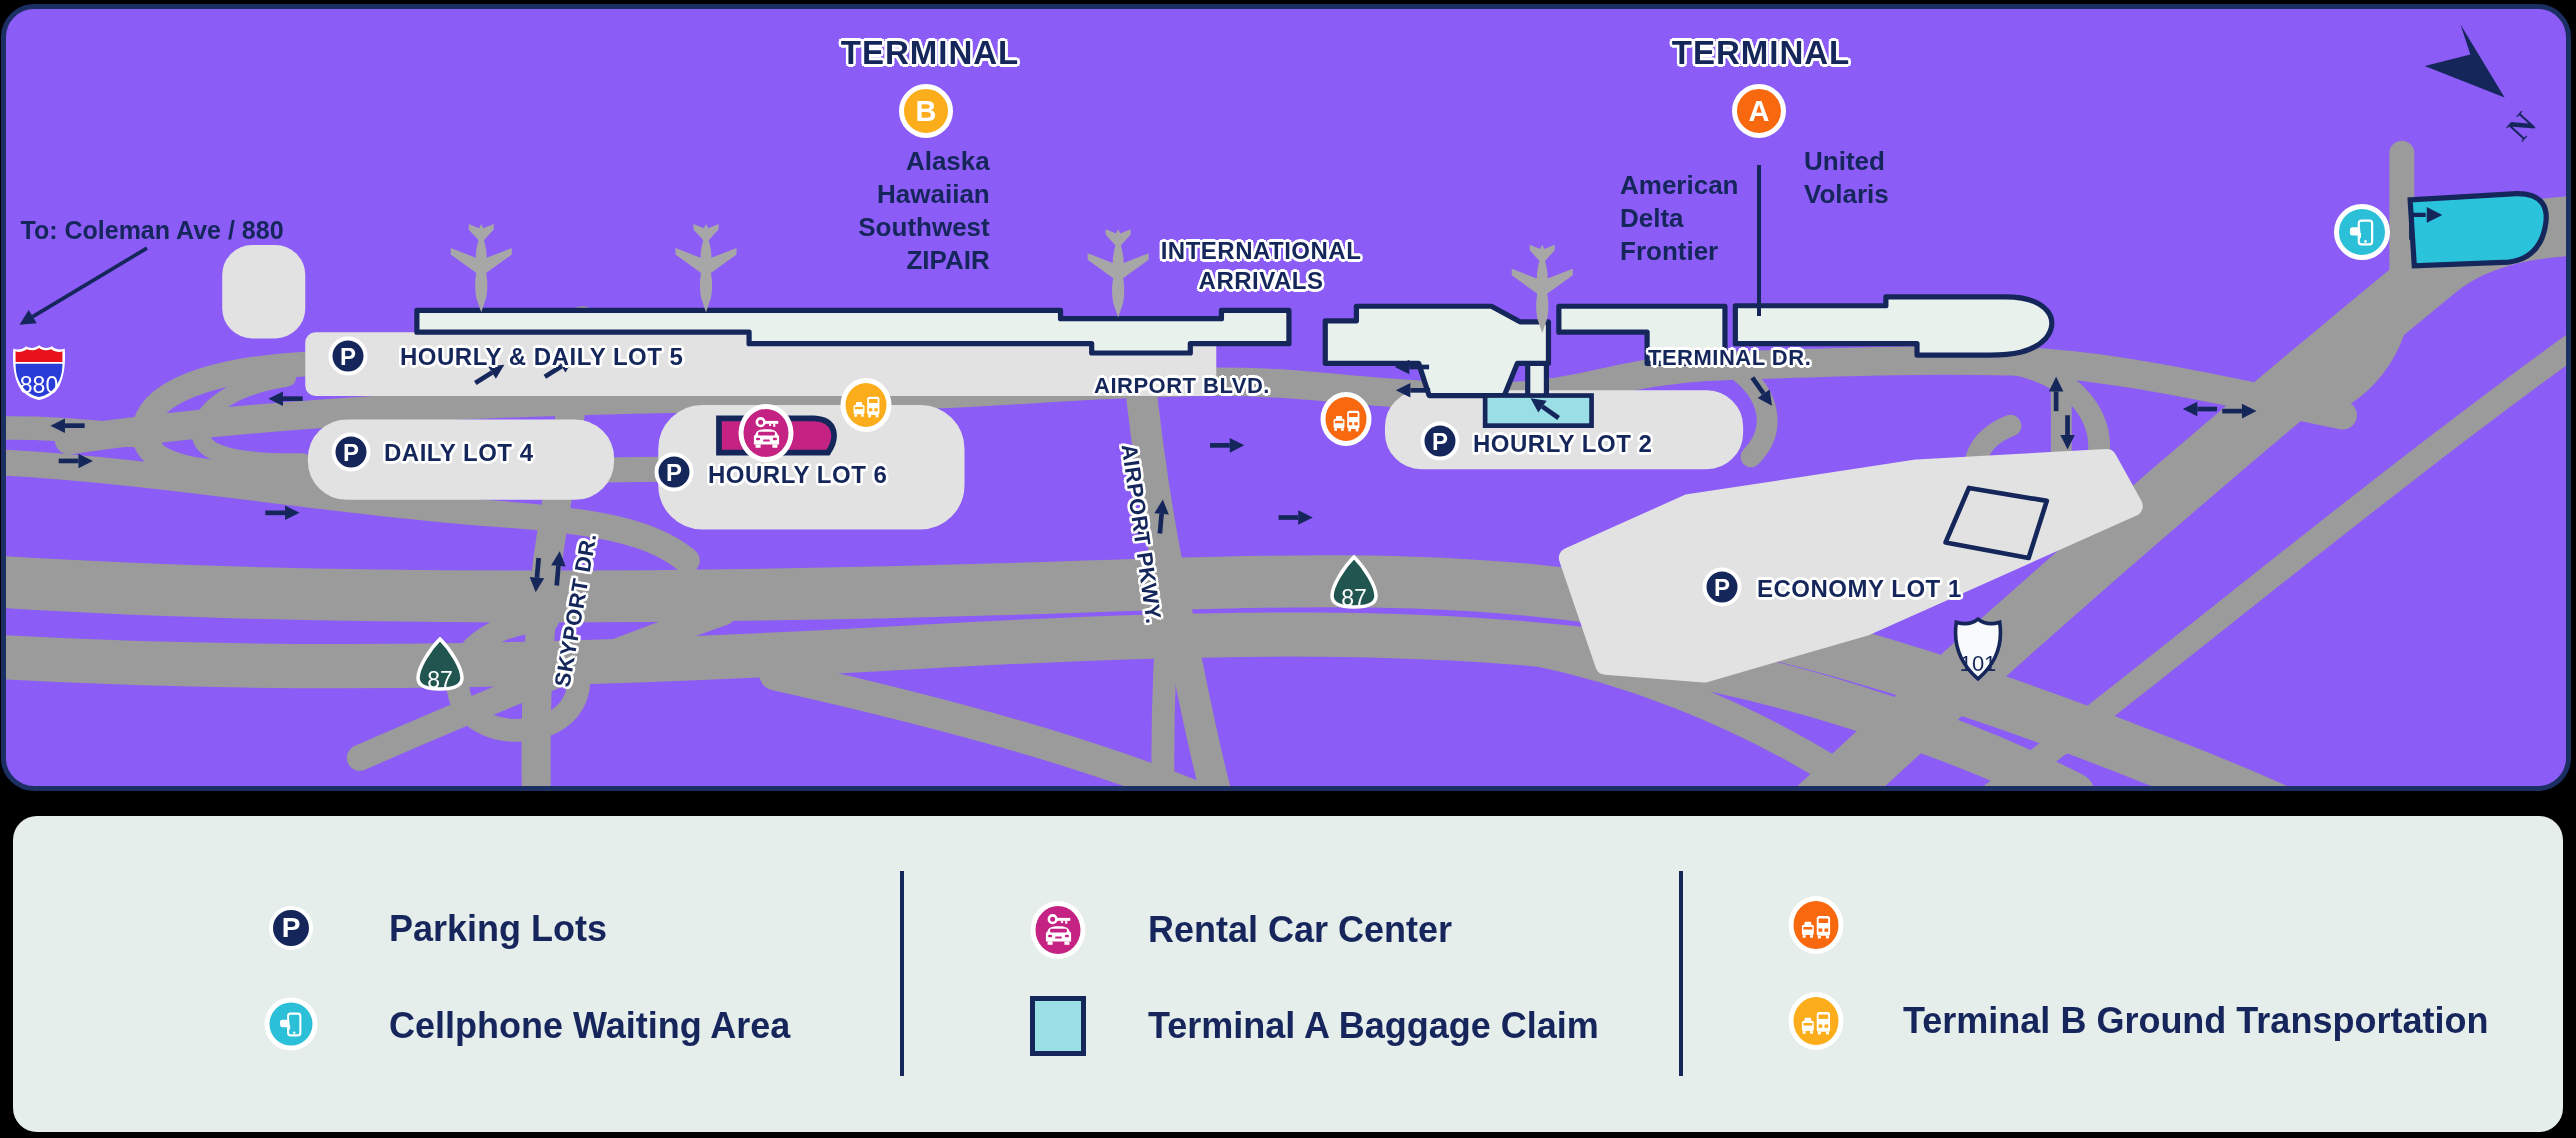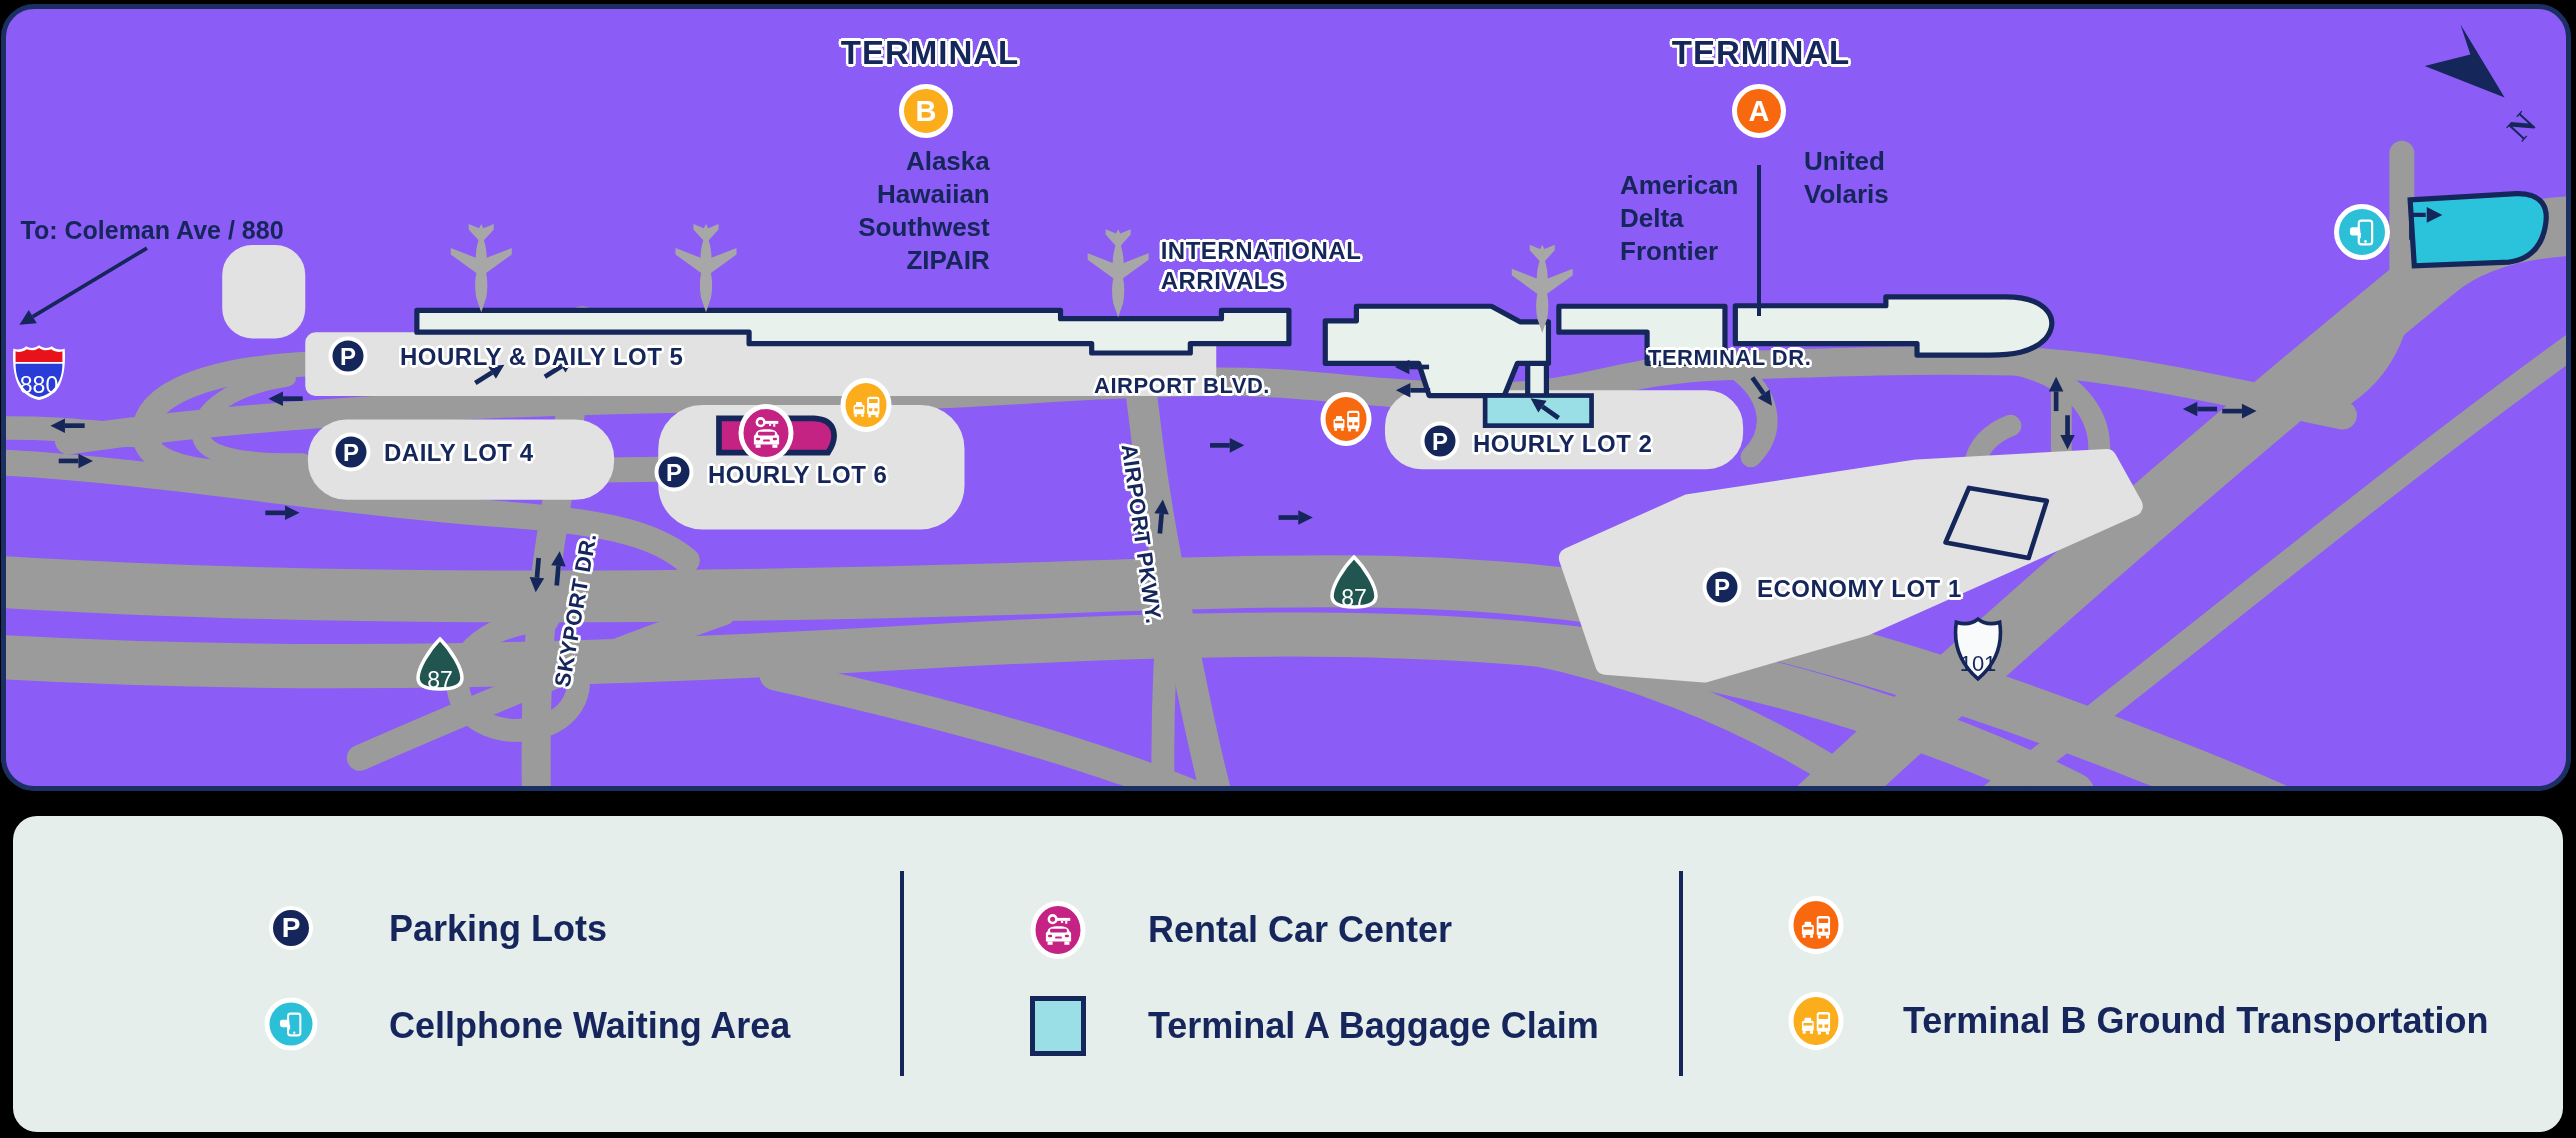--- a/index.html
+++ b/index.html
@@ -228,21 +228,21 @@
     <div class="airline-list" style="left:1614px;top:136px;margin-top:24px;">
       <div>American</div>
       <div>Delta</div>
       <div>Frontier</div>
     </div>
     <div class="airline-list" style="left:1798px;top:136px;">
       <div>United</div>
       <div>Volaris</div>
     </div>
 
-    <div class="olabel" style="left:1255px;top:227px;font-size:24px;transform:translateX(-50%);text-align:left;line-height:30px;">
+    <div class="olabel" style="left:1255px;top:227px;font-size:24px;transform:translateX(-50%);text-align:center;line-height:30px;">
       <div>INTERNATIONAL</div>
       <div>ARRIVALS</div>
     </div>
 
     <div class="plain" style="left:14.5px;top:207px;font-size:25px;">To: Coleman Ave / 880</div>
 
     <div class="abs" style="left:2504px;top:99px;color:#15265B;font-family:'Liberation Serif','DejaVu Serif',serif;
                 font-size:33px;font-weight:700;transform:rotate(-48deg);">N</div>
 
     <div class="picon map" style="left:342px;top:347px;">

